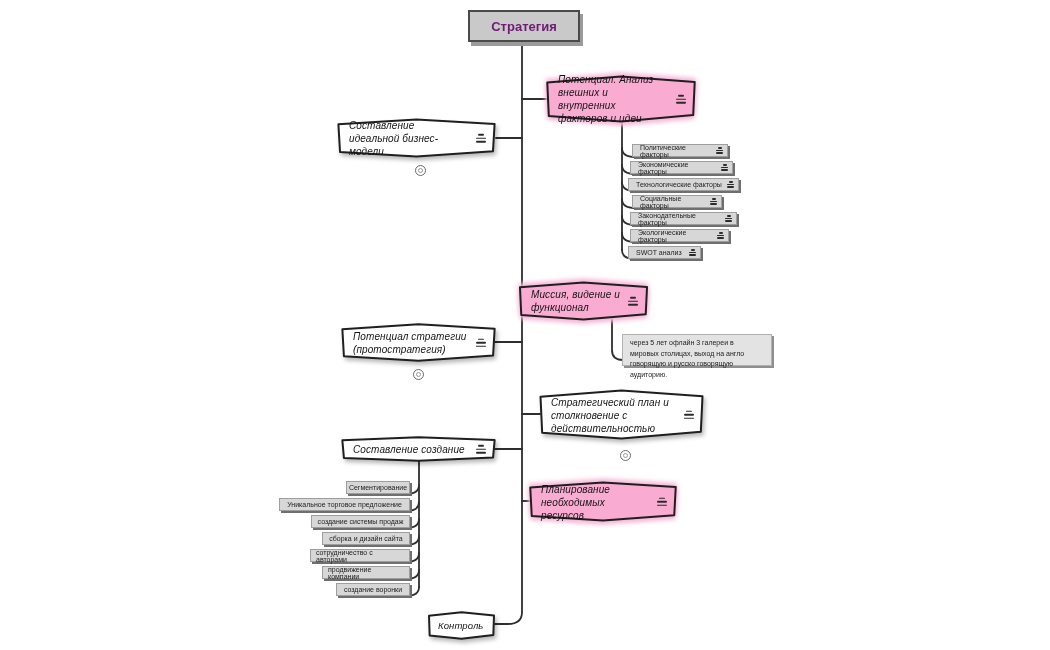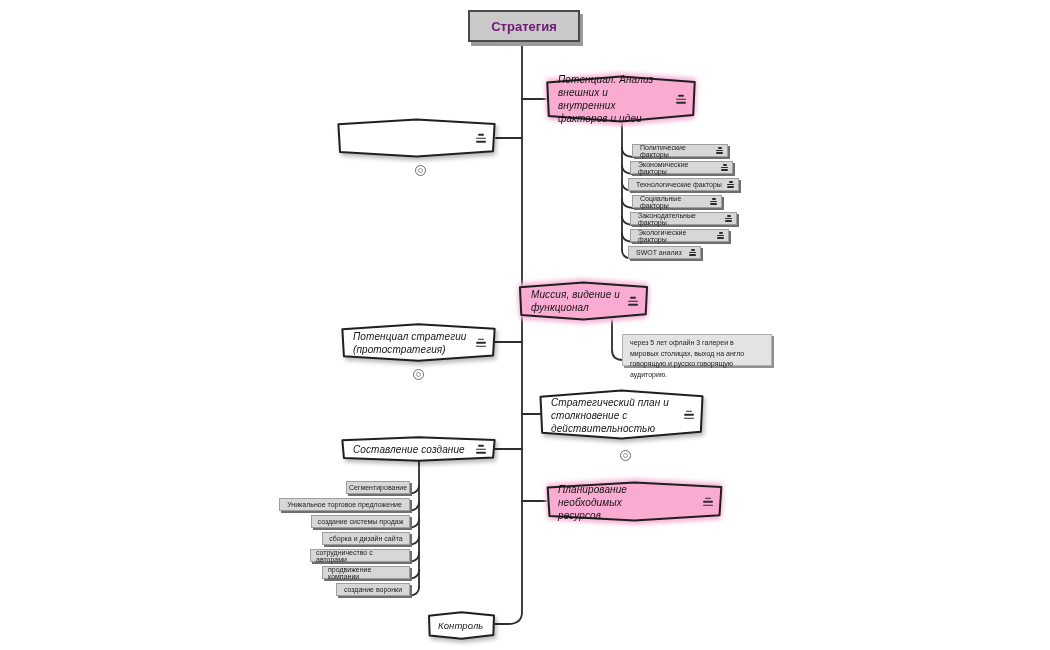--- a/index.html
+++ b/index.html
@@ -118,20 +118,21 @@
         <i class="b1"></i>
         <i class="b2"></i>
         <i class="b3"></i>
       </span>
   </div>
 
   <div class="node white" style="left:336px;top:119px;width:161px;height:38px">
     <svg class="shape" viewBox="0 0 200 100" preserveAspectRatio="none">
         <polygon points="3,14 100,1 197,13 195,85 100,99 5,87"></polygon>
       </svg>
+    <div class="label" style="width:118px">Составление идеальной бизнес-модели</div>
     <span class="burger">
         <i class="b1"></i>
         <i class="b2"></i>
         <i class="b3"></i>
       </span>
   </div>
   <div class="dotind" style="left:415px;top:165px">
       <span class="inner"></span>
     </div>
 
@@ -265,21 +266,21 @@
   <div class="leaf program" style="left:310px;top:549px;width:100px">
       <span>сотрудничество с авторами</span>
     </div>
   <div class="leaf program" style="left:322px;top:566px;width:88px">
       <span>продвижение компании</span>
     </div>
   <div class="leaf program" style="left:336px;top:583px;width:74px">
       <span>создание воронки</span>
     </div>
 
-  <div class="node pink" style="left:545px;top:482px;width:179px;height:39px">
+  <div class="node pink" style="left:528px;top:482px;width:150px;height:39px">
     <svg class="shape" viewBox="0 0 200 100" preserveAspectRatio="none">
         <polygon points="3,14 100,1 197,13 195,85 100,99 5,87"></polygon>
       </svg>
     <div class="label" style="width:106px">Планирование необходимых ресурсов</div>
     <span class="burger">
         <i class="b1"></i>
         <i class="b2"></i>
         <i class="b3"></i>
       </span>
   </div>

